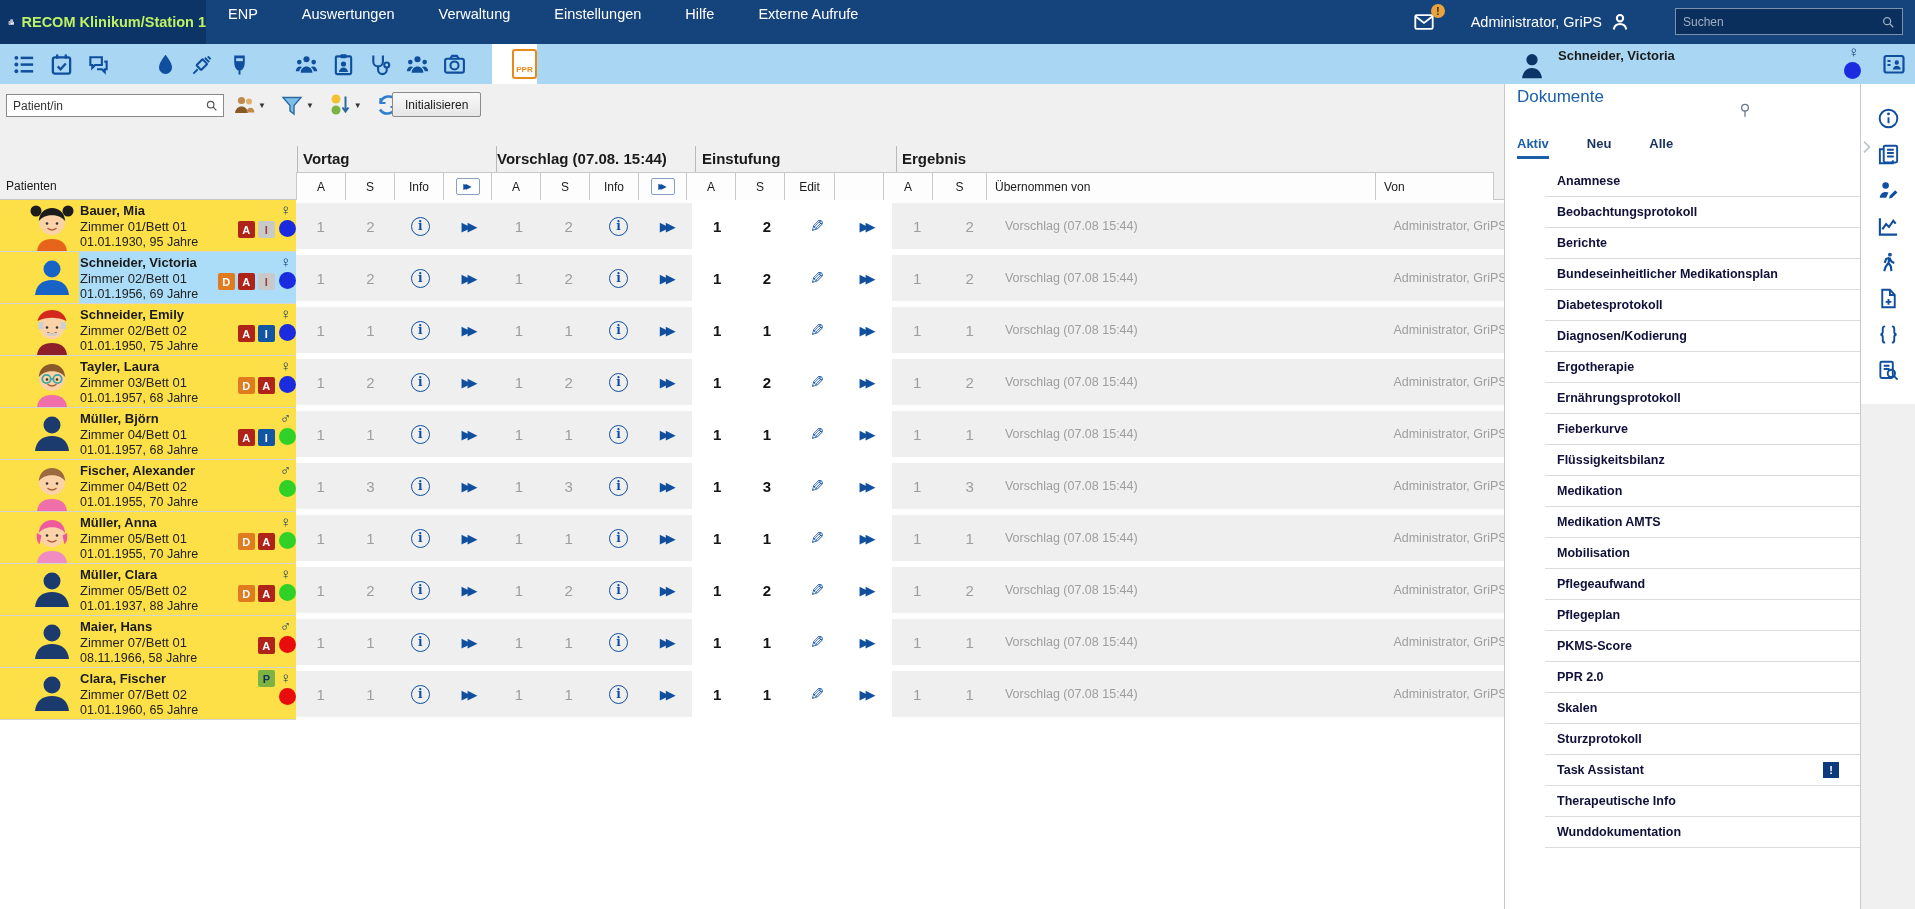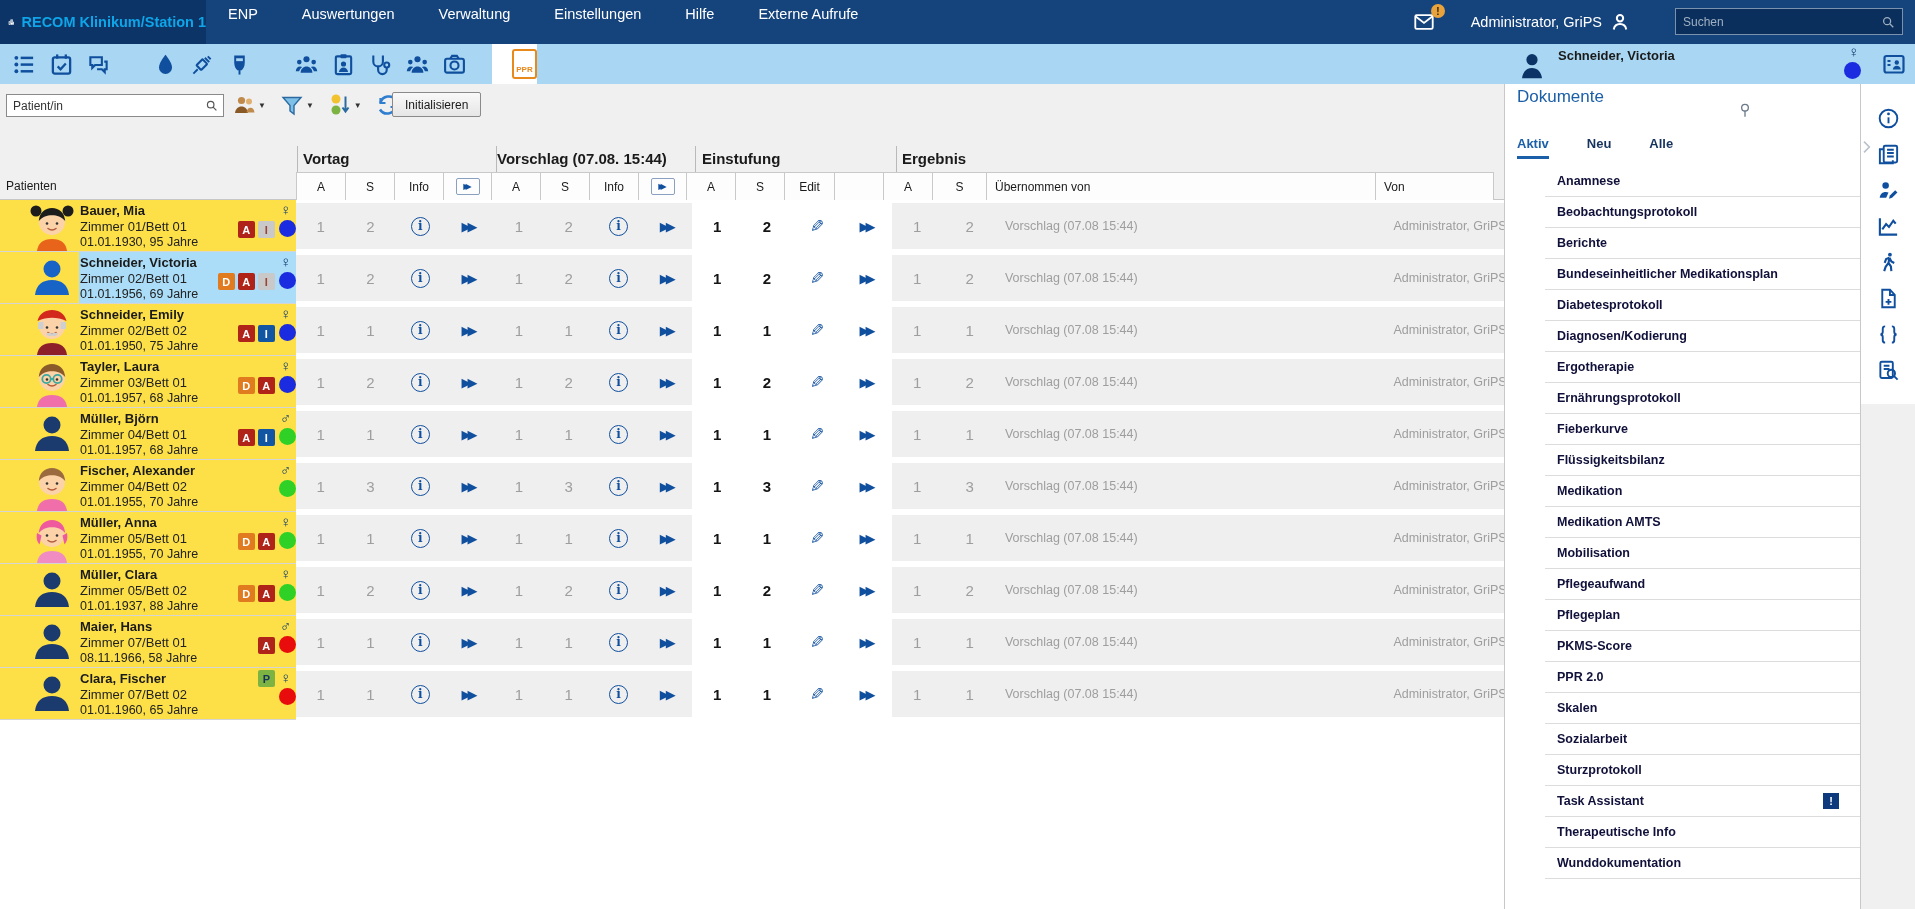--- a/index.html
+++ b/index.html
@@ -3,21 +3,21 @@
 <meta charset="utf-8">
 <style>
   * { margin:0; padding:0; box-sizing:border-box; }
   html,body { width:1915px; height:909px; overflow:hidden; font-family:"Liberation Sans", sans-serif; background:#fff; }
   #app { position:relative; width:1915px; height:909px; }
 
   
   #navbar { position:absolute; left:0; top:0; width:1915px; height:44px; background:#15437c; display:flex; align-items:center; }
   .title-block { position:absolute; left:0; top:0; width:206px; height:44px; background:#0c3466; display:flex; align-items:center; gap:7px; padding-left:8px; }
   .title-block .logo { width:22px; height:22px; color:#fff; }
-  .app-title { color:#0ea5e9; font-size:14.5px; font-weight:bold; white-space:nowrap; }
+  .app-title { color:#bef264; font-size:14.5px; font-weight:bold; white-space:nowrap; }
   #menu { position:absolute; left:206px; top:0; height:28px; display:flex; align-items:center; }
   .menu-item { color:#fff; font-size:14.5px; padding:0 22px; height:44px; display:flex; align-items:center; cursor:default; white-space:nowrap; }
   .mail-wrap { position:absolute; right:478px; top:11px; width:26px; height:22px; color:#fff; }
   .mail-badge { position:absolute; right:-8px; top:-7px; width:14px; height:14px; border-radius:50%; background:#e8a33d; color:#2a1a00; font-size:10px; font-weight:bold; display:flex; align-items:center; justify-content:center; }
   .nav-user { position:absolute; right:285px; top:0; height:44px; display:flex; align-items:center; gap:8px; color:#fff; font-size:14.5px; }
   .nav-user .ic { width:20px; height:20px; color:#fff; }
   .nav-search { position:absolute; right:12px; top:8px; width:228px; height:27px; background:#0b2f5c; border:1px solid #7a92ad; display:flex; align-items:center; }
   .nav-search input { flex:1; background:transparent; border:none; outline:none; color:#c8d2de; font-size:12px; padding-left:7px; font-family:"Liberation Sans",sans-serif; }
   .nav-search input::placeholder { color:#9fb0c2; }
   .nav-search .ic { width:14px; height:14px; color:#9fb0c2; margin-right:7px; }
@@ -1158,23 +1158,20 @@
           <div class="doc-item">
             <span>PKMS-Score</span>
           </div>
           <div class="doc-item">
             <span>PPR 2.0</span>
           </div>
           <div class="doc-item">
             <span>Skalen</span>
           </div>
           <div class="doc-item">
-            <span>Sozialarbeit</span>
-          </div>
-          <div class="doc-item">
             <span>Sturzprotokoll</span>
           </div>
           <div class="doc-item">
             <span>Task Assistant</span>
             <span class="doc-badge">!</span>
           </div>
           <div class="doc-item">
             <span>Therapeutische Info</span>
           </div>
           <div class="doc-item">

